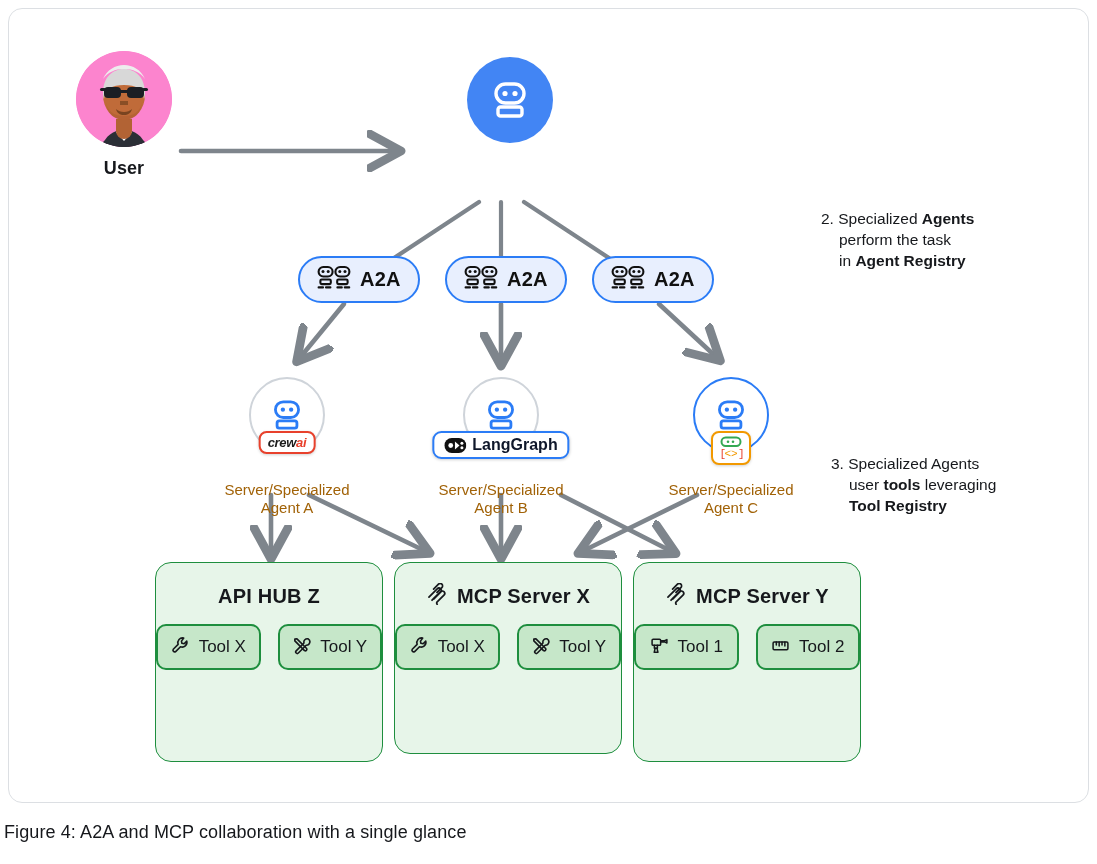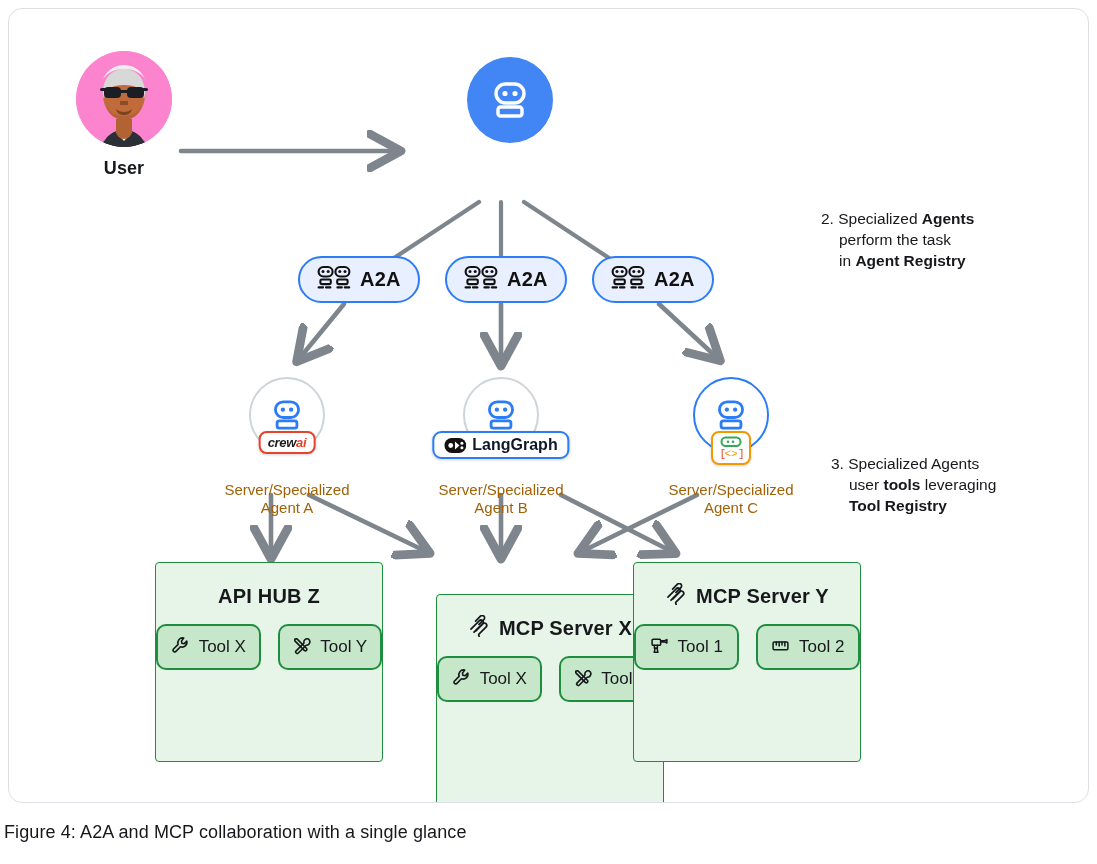--- a/index.html
+++ b/index.html
@@ -71,21 +71,21 @@
     margin-top:28px;font-size:15px;line-height:1.2;color:#a16207;font-weight:500;
   }
 
   
   .note{position:absolute;font-size:15.5px;line-height:1.35;color:#16181c;font-weight:500;}
   .note b{font-weight:bold;}
   .note .hang{display:block;padding-left:18px;}
 
   
   .srvbox{
-    position:absolute;background:#E7F5E9;border:1.6px solid #1E8E3E;border-radius:4px;
+    position:absolute;background:#E7F5E9;border:1.6px solid #1E8E3E;border-radius:16px;
     box-sizing:border-box;padding-top:14px;
   }
   .srv-title{
     display:flex;align-items:center;justify-content:center;gap:9px;
     font-size:20px;font-weight:bold;color:#16181c;letter-spacing:.2px;height:38px;
   }
   .tools{display:flex;align-items:center;gap:17px;margin-top:9px;}
   .tool{
     width:196px;height:46px;background:#C6E7C9;border:2px solid #1E8E3E;border-radius:10px;
     display:flex;align-items:center;justify-content:center;gap:9px;box-sizing:border-box;
@@ -353,21 +353,21 @@
                   <path d="M3 3.2 L5.2 3 L15.4 13.2 a1.6 1.6 0 0 1-2.2 2.2 L3 5.2 Z"></path>
                   <path d="M17 3a3.6 3.6 0 0 0-4.4 4.4 L4.4 15.6 a1.6 1.6 0 0 0 2.3 2.3 L14.9 9.7 A3.6 3.6 0 0 0 17 3 Z"></path>
                 </g>
               </svg>
             </span>
             <span class="tool-label">Tool Y</span>
           </div>
         </div>
       </div>
 
-      <div class="srvbox" style="left:385px;top:585px;width:228px;height:216px;margin-left:42px;">
+      <div class="srvbox" style="left:385px;top:553px;width:228px;height:192px;">
         <div class="srv-title">
           <span>
             <svg width="22" height="22" viewBox="0 0 24 24">
               <g fill="none" stroke="#16181c" stroke-width="1.9" stroke-linecap="round" stroke-linejoin="round">
                 <path d="M3.2 15.4 L12.2 6.4 a2.6 2.6 0 0 1 3.7 3.7 L8.6 17.4"></path>
                 <path d="M6.6 18.8 L15.9 9.5 a2.6 2.6 0 0 1 3.7 3.7 L12.2 20.6 a1.8 1.8 0 0 0 0 2.6"></path>
                 <path d="M8.3 6.6 L13.6 1.3 a2.6 2.6 0 0 1 3.7 3.7 L12 10.3"></path>
               </g>
             </svg>
           </span>

